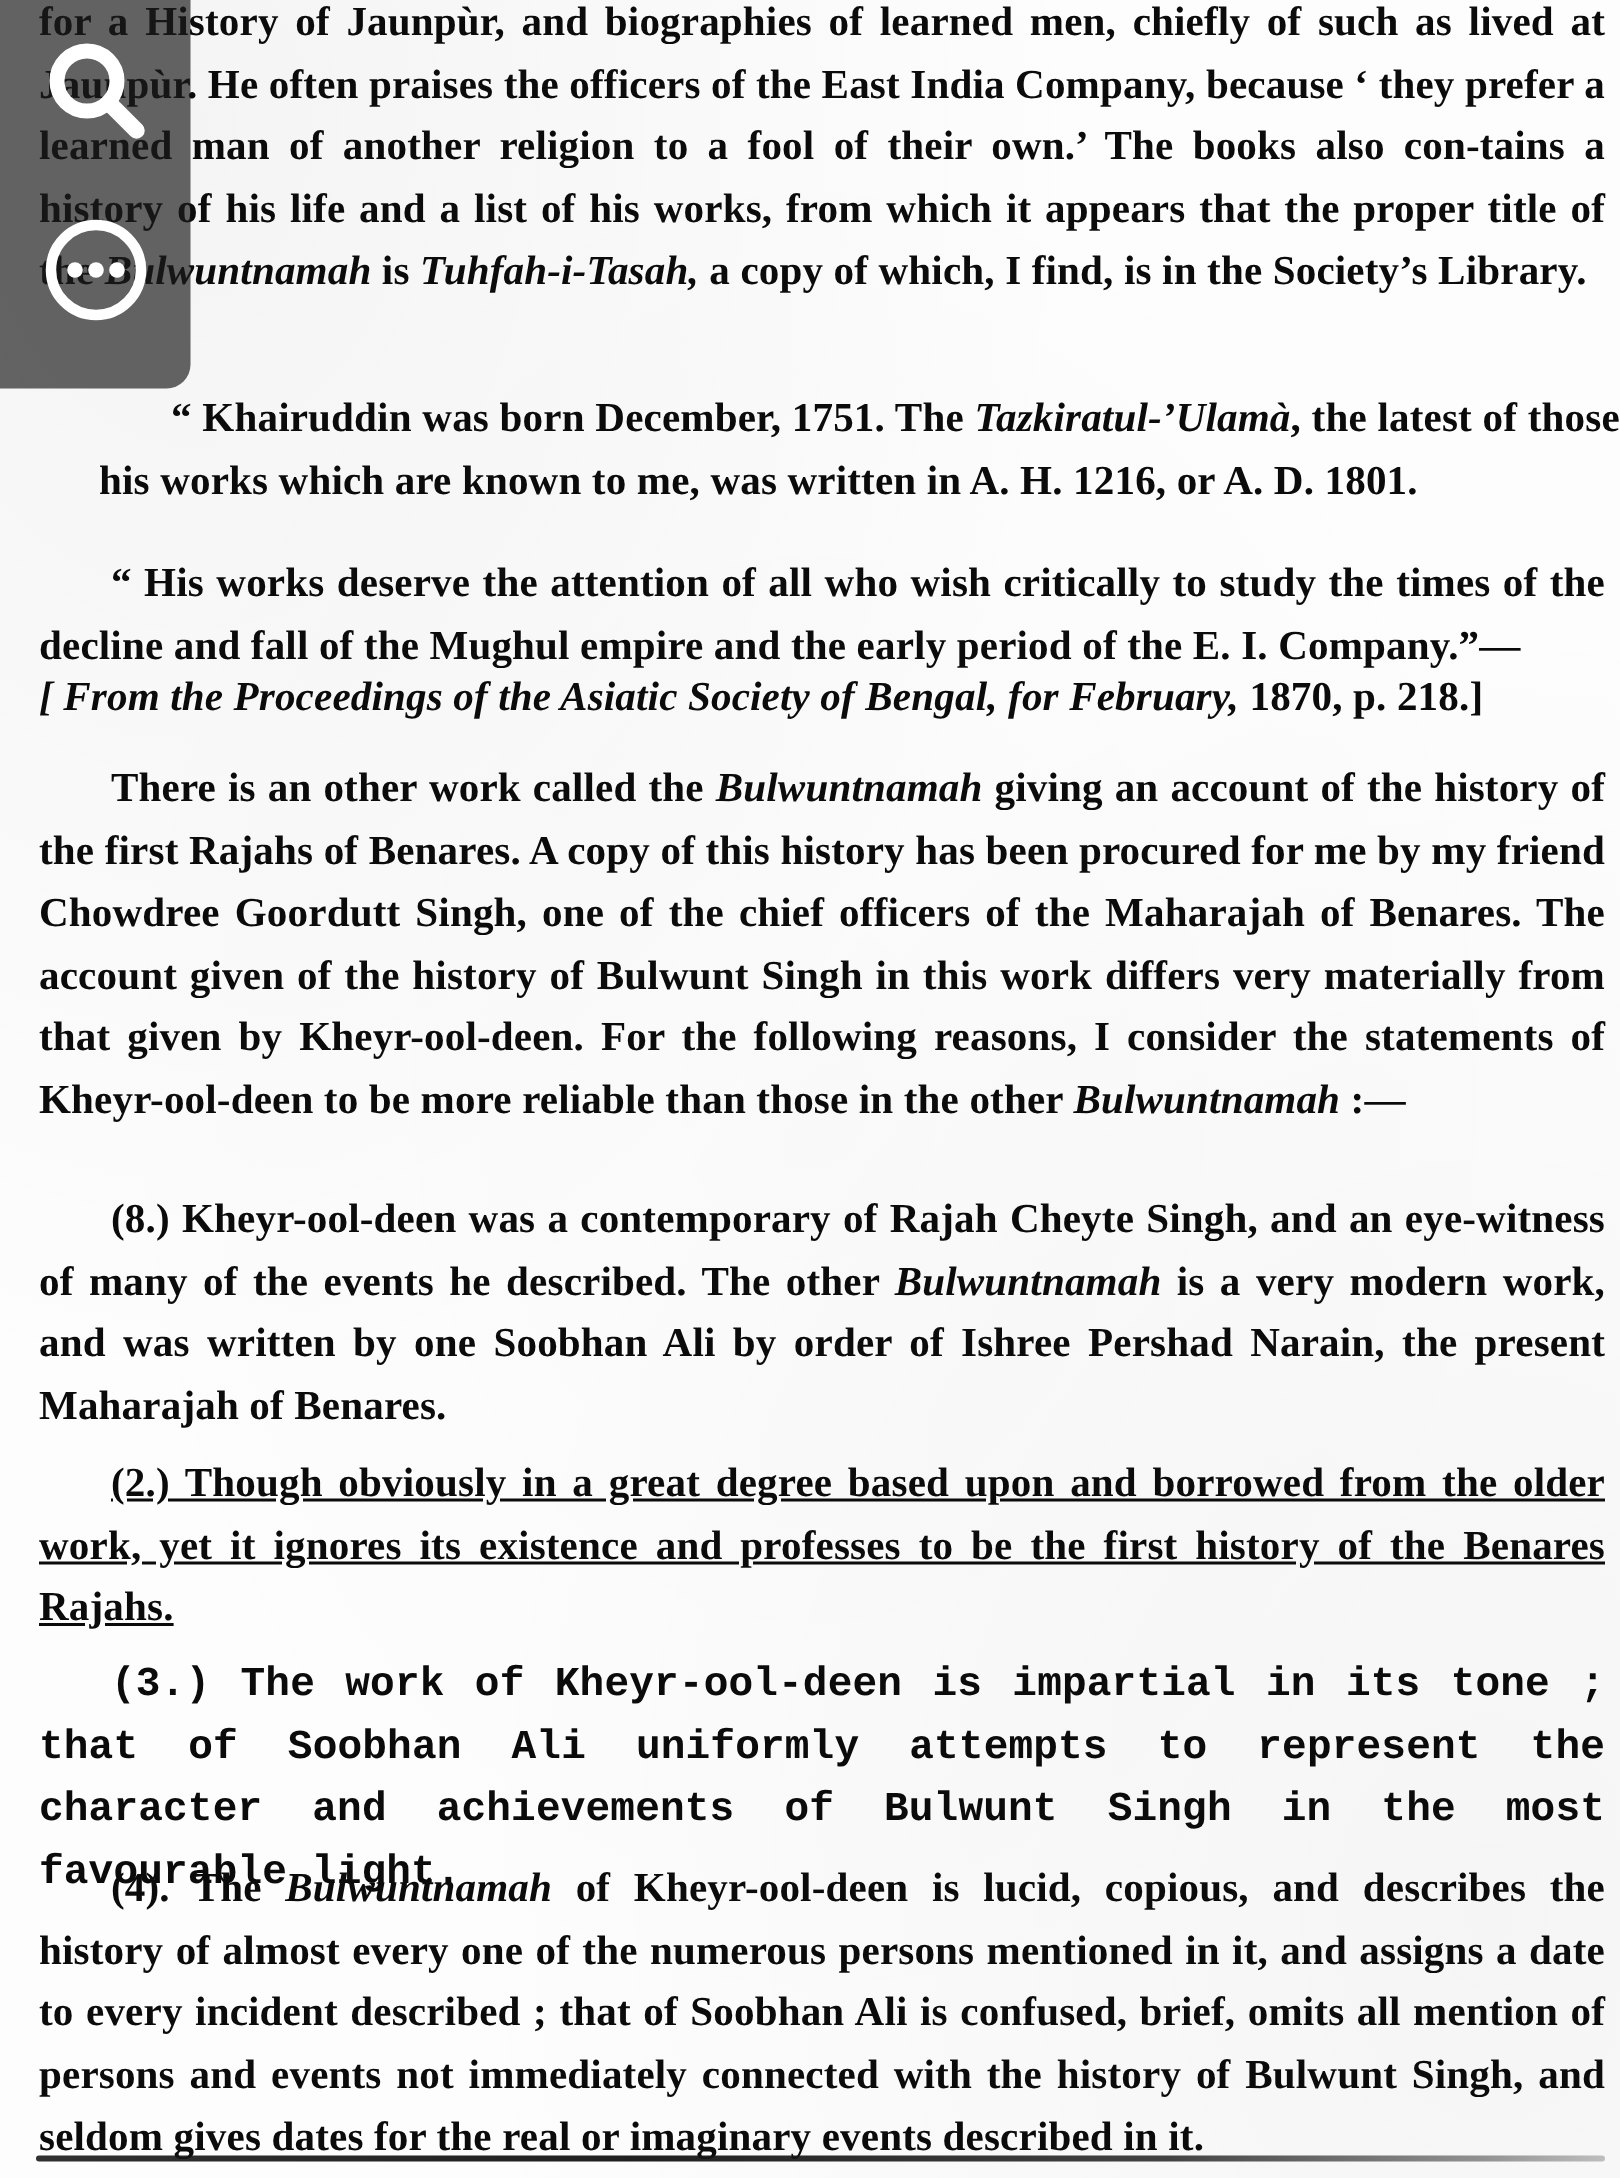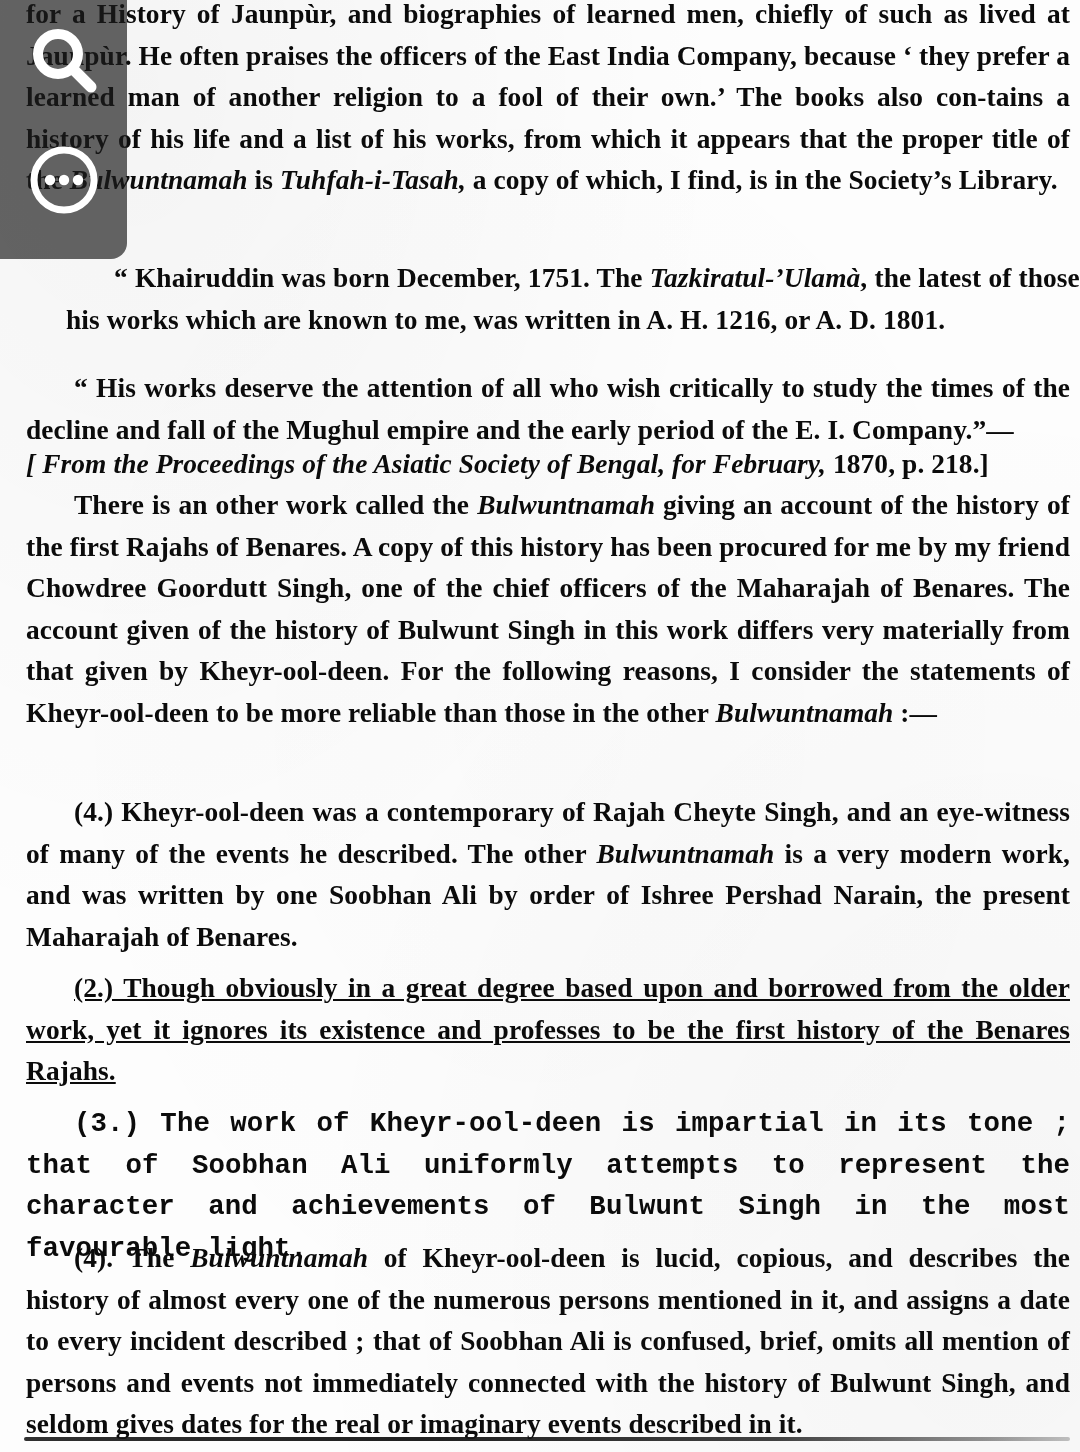--- a/index.html
+++ b/index.html
@@ -50,21 +50,21 @@
 
   .ital { font-style: italic; }
 
   
   .pblock { position: absolute; width: 1044px; }
 
   #p-top        { top: -6px;   }
   #p-quote1     { top: 258px; margin-left: 40px;  }
   #p-quote2     { top: 368px;  }
   #p-source     { top: 444px;  }
-  #p-body       { top: 485px;  }
+  #p-body       { top: 505px;  }
   #p-item1      { top: 792px;  }
   #p-item2      { top: 968px; text-decoration: underline;  }
   #p-item3      { top: 1103px; font-family: Liberation Mono, monospace; }
   #p-item4      { top: 1238px; }
 
   #p-source .para { font-style: italic; }
   #p-source .roman { font-style: normal; }
 
   
   #bottom-rule {
@@ -130,21 +130,21 @@
 
     <div class="pblock" id="p-source">
       <p class="para noindent"><span class="ital">[ From the Proceedings of the Asiatic Society of Bengal, for February,</span><span class="roman"> 1870, p. 218.]</span></p>
     </div>
 
     <div class="pblock" id="p-body">
       <p class="para indent"><span class="roman">There is an other work called the </span><span class="ital">Bulwuntnamah</span><span class="roman"> giving  an  account  of  the history of the first Rajahs of Benares.   A copy of this history has been procured for me by my friend Chowdree Goordutt Singh, one of the chief officers of the Maharajah of Benares.   The account given of  the  history  of  Bulwunt  Singh  in  this  work differs very materially from that given by Kheyr-ool-deen.  For the following reasons, I consider the statements of Kheyr-ool-deen to be  more  reliable  than  those  in  the other </span><span class="ital">Bulwuntnamah</span><span class="roman"> :—</span></p>
     </div>
 
     <div class="pblock" id="p-item1">
-      <p class="para indent"><span class="roman">(4.)   Kheyr-ool-deen was a contemporary of Rajah Cheyte Singh, and  an  eye-witness  of  many  of the  events  he  described.   The  other </span><span class="ital">Bulwuntnamah</span><span class="roman"> is a very modern work, and was written by one Soobhan Ali by order of Ishree Pershad Narain, the present Maharajah of Benares.</span></p>
+      <p class="para indent"><span class="roman">(8.)   Kheyr-ool-deen was a contemporary of Rajah Cheyte Singh, and  an  eye-witness  of  many  of the  events  he  described.   The  other </span><span class="ital">Bulwuntnamah</span><span class="roman"> is a very modern work, and was written by one Soobhan Ali by order of Ishree Pershad Narain, the present Maharajah of Benares.</span></p>
     </div>
 
     <div class="pblock" id="p-item2">
       <p class="para indent"><span class="roman">(2.)   Though obviously in a great  degree  based  upon  and  borrowed  from  the older work, yet it ignores its existence and professes to be the first history of the Benares Rajahs.</span></p>
     </div>
 
     <div class="pblock" id="p-item3">
       <p class="para indent"><span class="roman">(3.)   The work of Kheyr-ool-deen is impartial in its tone ; that  of  Soobhan  Ali uniformly attempts to  represent  the character and achievements of Bulwunt Singh in the most favourable light.</span></p>
     </div>
 

